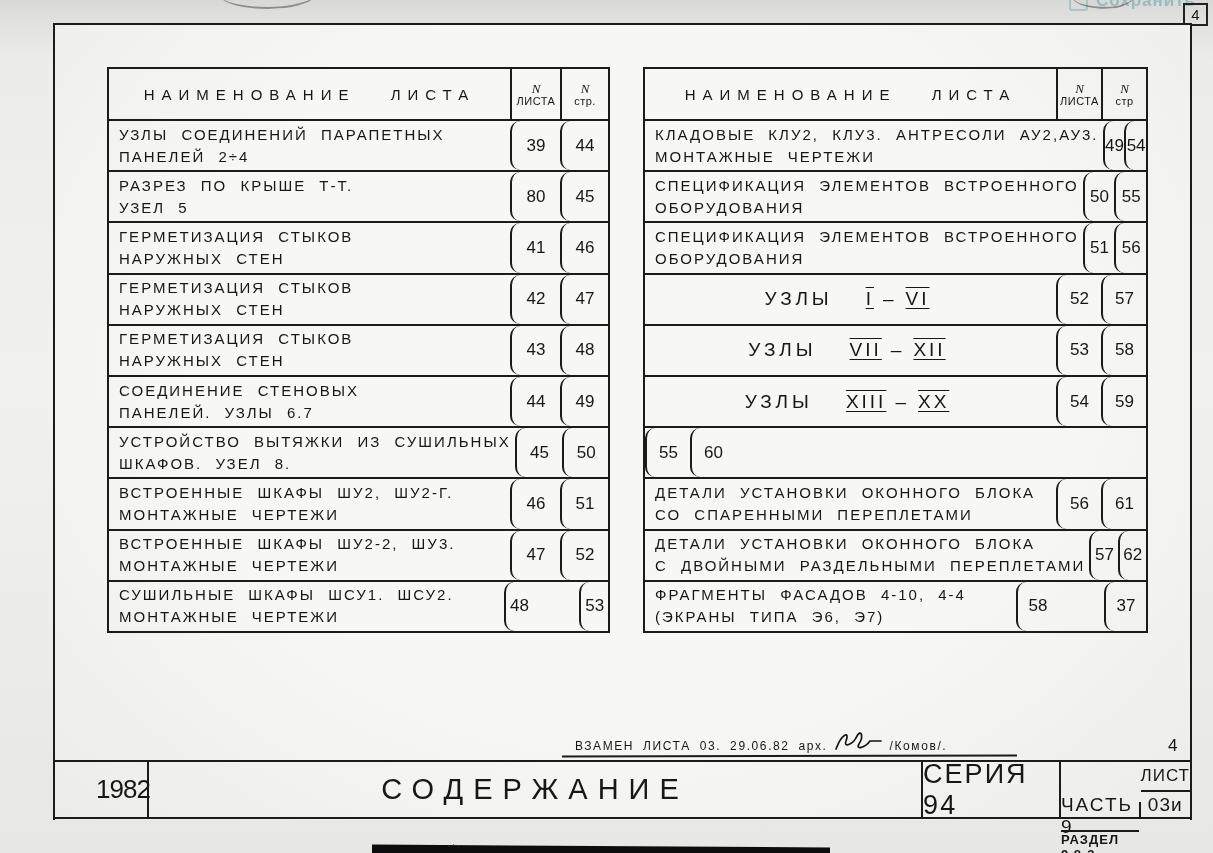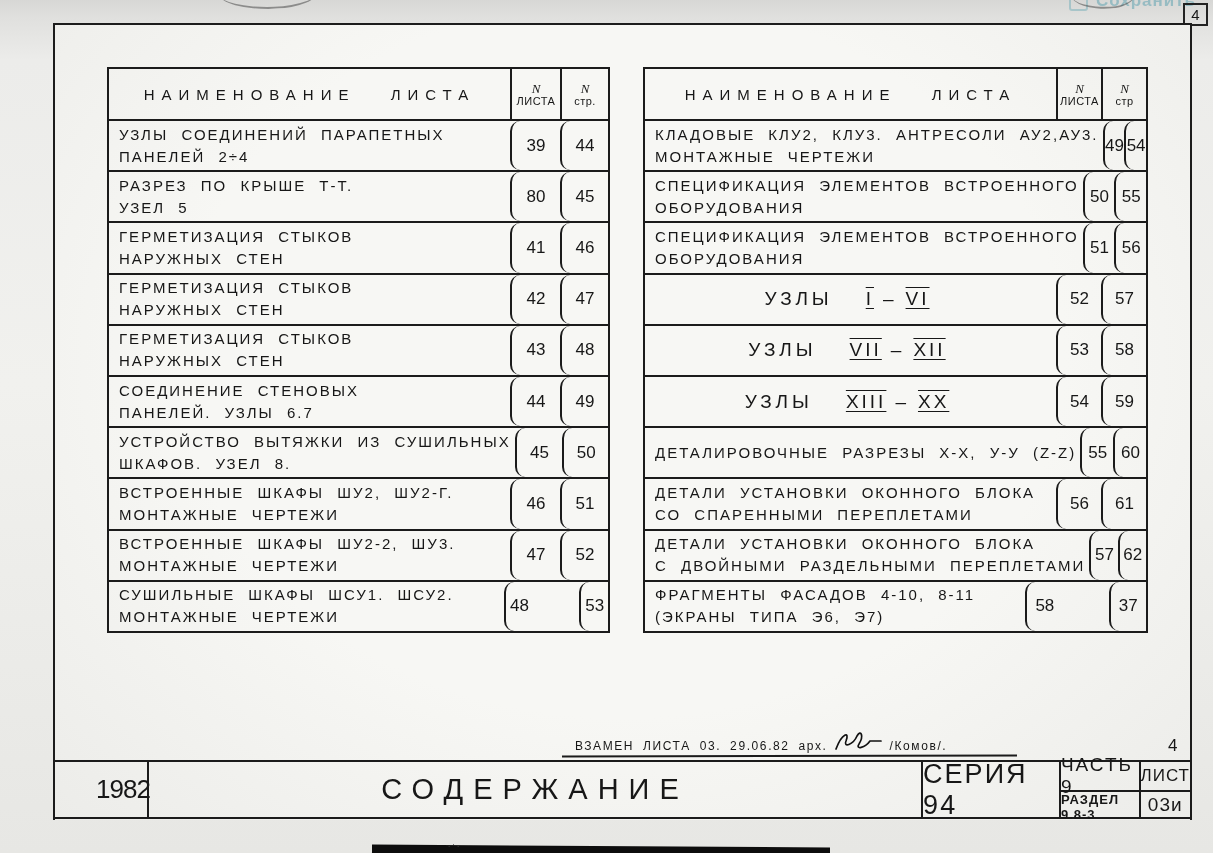--- a/index.html
+++ b/index.html
@@ -50,21 +50,21 @@
     font-size:12px;letter-spacing:1.6px;word-spacing:4px;}
   .rev-line{position:absolute;left:562px;top:755px;width:455px;height:2px;background:#1b1b1b;transform:rotate(-.15deg);}
   .pagenum-bottom{position:absolute;left:1168px;top:736px;font-size:17px;}
   
   .titleblock{position:absolute;left:53px;top:760px;width:1139px;height:59px;box-sizing:border-box;
     border:2px solid #1b1b1b;display:flex;background:transparent;padding-left:44px;}
   .tb{box-sizing:border-box;display:flex;align-items:center;justify-content:center;}
   .tb-year{width:50px;border-right:2px solid #1b1b1b;font-size:26px;letter-spacing:-1px;}
   .tb-title{width:798px;border-right:2px solid #1b1b1b;font-size:29px;letter-spacing:10px;}
   .tb-series{width:142px;border-right:2px solid #1b1b1b;font-size:27px;letter-spacing:2px;}
-  .tb-part{width:82px;border-right:2px solid #1b1b1b;flex-direction:column;align-items:stretch;justify-content:flex-start;}
+  .tb-part{width:82px;border-right:2px solid #1b1b1b;flex-direction:column;align-items:stretch;justify-content:flex-start;margin-top:40px;}
   .tb-sheet{flex:1;flex-direction:column;align-items:stretch;justify-content:flex-start;}
   .tb-top{height:28px;border-bottom:2px solid #1b1b1b;display:flex;align-items:center;justify-content:center;}
   .tb-bot{flex:1;display:flex;align-items:center;justify-content:center;}
   .tb-part .tb-top{font-size:19px;letter-spacing:2px;}
   .tb-part .tb-bot{font-size:13px;font-weight:bold;letter-spacing:1px;}
   .tb-sheet .tb-top{font-size:17px;letter-spacing:1px;}
   .tb-sheet .tb-bot{font-size:19px;letter-spacing:1px;}
 </style>
 </head>
 <body>
@@ -245,23 +245,20 @@
               <span class="rprefix">УЗЛЫ</span>
               <span class="rn">XIII</span>
               <span class="rdash">–</span>
               <span class="rn">XX</span>
             </div>
           </div>
           <div class="cell num c2">54</div>
           <div class="cell num c3">59</div>
         </div>
         <div class="trow">
-          <div class="cell name">
-            <div class="line">ДЕТАЛИРОВОЧНЫЕ РАЗРЕЗЫ Х-Х, У-У (Z-Z)</div>
-          </div>
           <div class="cell num c2">55</div>
           <div class="cell num c3">60</div>
         </div>
         <div class="trow">
           <div class="cell name">
             <div class="line">ДЕТАЛИ УСТАНОВКИ ОКОННОГО БЛОКА</div>
             <div class="line">СО СПАРЕННЫМИ ПЕРЕПЛЕТАМИ</div>
           </div>
           <div class="cell num c2">56</div>
           <div class="cell num c3">61</div>
@@ -269,21 +266,21 @@
         <div class="trow">
           <div class="cell name">
             <div class="line">ДЕТАЛИ УСТАНОВКИ ОКОННОГО БЛОКА</div>
             <div class="line">С ДВОЙНЫМИ РАЗДЕЛЬНЫМИ ПЕРЕПЛЕТАМИ</div>
           </div>
           <div class="cell num c2">57</div>
           <div class="cell num c3">62</div>
         </div>
         <div class="trow">
           <div class="cell name">
-            <div class="line">ФРАГМЕНТЫ ФАСАДОВ 4-10, 8-11</div>
+            <div class="line">ФРАГМЕНТЫ ФАСАДОВ 4-10, 4-4</div>
             <div class="line">(ЭКРАНЫ ТИПА Э6, Э7)</div>
           </div>
           <div class="cell num c2">58</div>
           <div class="cell num c3">37</div>
         </div>
       </div>
   </div>
 
   <div class="revision">
     <span>ВЗАМЕН ЛИСТА 03. 29.06.82 арх.</span>

